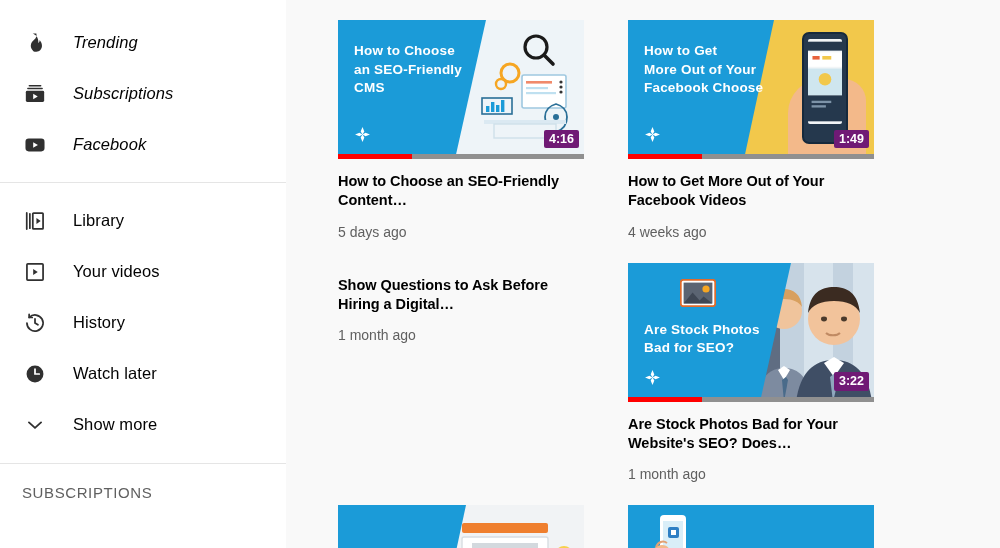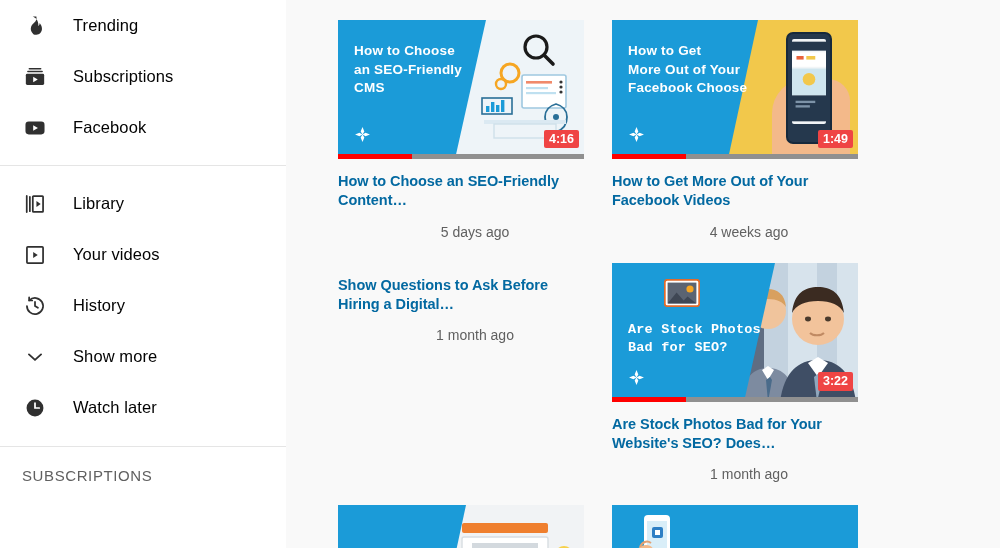--- a/index.html
+++ b/index.html
@@ -13,21 +13,21 @@
 
   
   .sidebar {
     width: 286px; height: 548px;
     background: #ffffff;
     flex: 0 0 286px;
     overflow: hidden;
     position: relative;
   }
   .side-group { padding: 0; }
-  .side-group.g1 { padding-top: 0; }
+  .side-group.g1 { padding-top: 17px; font-style: italic; }
   .side-divider {
     height: 1px; background: #e5e5e5;
     margin: 12px 0 12px 0;
   }
   .side-item {
     display: flex; align-items: center;
     height: 51px;
     padding-left: 22px;
     cursor: pointer;
     position: relative;
@@ -71,21 +71,21 @@
     position: relative;
   }
   .grid {
     display: flex;
     flex-wrap: wrap;
     padding: 20px 0 0 52px;
     gap: 0;
   }
   .card {
     width: 274px;
-    margin-right: 0;
+    margin-right: 16px;
     margin-bottom: 23px;
     cursor: pointer;
   }
   .thumb-wrap {
     position: relative;
     width: 246px;
     height: 139px;
     background: #000;
     overflow: hidden;
   }
@@ -97,64 +97,63 @@
     position: absolute;
     left: 16px; top: 22px;
     color: #ffffff;
     font-size: 13.5px;
     font-weight: 700;
     line-height: 1.38;
     letter-spacing: .2px;
     z-index: 6;
     width: 150px;
   }
-  .thumb-title.t-low { top: 46px; font-family: Liberation Mono, monospace; }
+  .thumb-title.t-low { top: 46px; }
   .bc-logo {
     position: absolute;
     left: 16px; bottom: 16px;
     z-index: 6;
     display: flex; align-items: center; gap: 5px;
   }
   .bc-mark { width: 17px; height: 17px; display:block; }
   .bc-word {
     color: #cfe8f7; font-size: 7.5px; letter-spacing: .7px;
   }
   .duration {
     position: absolute; right: 5px; bottom: 11px;
-    background: #ef4444;
+    background: #701a75;
     color: #ffffff;
     font-size: 12.5px;
     font-weight: 700;
     padding: 2px 5px;
     border-radius: 2px;
     z-index: 8;
     line-height: 1.15;
   }
   .progress {
     position: absolute; left: 0; right: 0; bottom: 0;
     height: 5px; background: #909090; z-index: 7;
   }
   .progress > i {
     display: block; height: 100%;
     background: #ff0000;
   }
   .card-title {
     margin-top: 13px;
     font-size: 14.5px;
     font-weight: 700;
-    color: #0369a1;
+    color: #000000;
     line-height: 1.33;
     width: 248px;
     letter-spacing: -.05px;
   }
   .card-meta {
     margin-top: 13px;
     font-size: 14px;
     color: #606060;
-    text-align: center;
   }
 
   
   .angle-panel {
     position: absolute; top: 0; bottom: 0; left: 0;
     width: 100%;
     z-index: 4;
   }
   .bg-fill { position: absolute; inset: 0; z-index: 1; }
 
@@ -249,35 +248,35 @@
             <path d="M5.6 2.6v3.4h3.4"></path>
             <path d="M12 7.4V12l3.2 2"></path>
           </svg>
         </span>
         <span class="side-label">History</span>
       </div>
 
 
       <div class="side-item">
         <span class="side-ico">
-          <svg width="22" height="22" viewBox="0 0 24 24" fill="none" stroke="#303030" stroke-width="2" stroke-linecap="round" stroke-linejoin="round">
-            <path d="M5.4 9.2l6.6 6 6.6-6"></path>
-          </svg>
-        </span>
-        <span class="side-label">Show more</span>
-      </div>
-
-      <div class="side-item">
-        <span class="side-ico">
           <svg width="22" height="22" viewBox="0 0 24 24">
             <circle cx="12" cy="12" r="9.2" fill="#303030"></circle>
             <path d="M12 6.6V12h4.6" stroke="#ffffff" stroke-width="1.9" fill="none" stroke-linecap="round"></path>
           </svg>
         </span>
         <span class="side-label">Watch later</span>
+      </div>
+
+      <div class="side-item">
+        <span class="side-ico">
+          <svg width="22" height="22" viewBox="0 0 24 24" fill="none" stroke="#303030" stroke-width="2" stroke-linecap="round" stroke-linejoin="round">
+            <path d="M5.4 9.2l6.6 6 6.6-6"></path>
+          </svg>
+        </span>
+        <span class="side-label">Show more</span>
       </div>
 
     </div>
 
     <div class="sidebar-bottom-div"></div>
 
     <div class="subs-header">SUBSCRIPTIONS</div>
 
   </nav>
 

